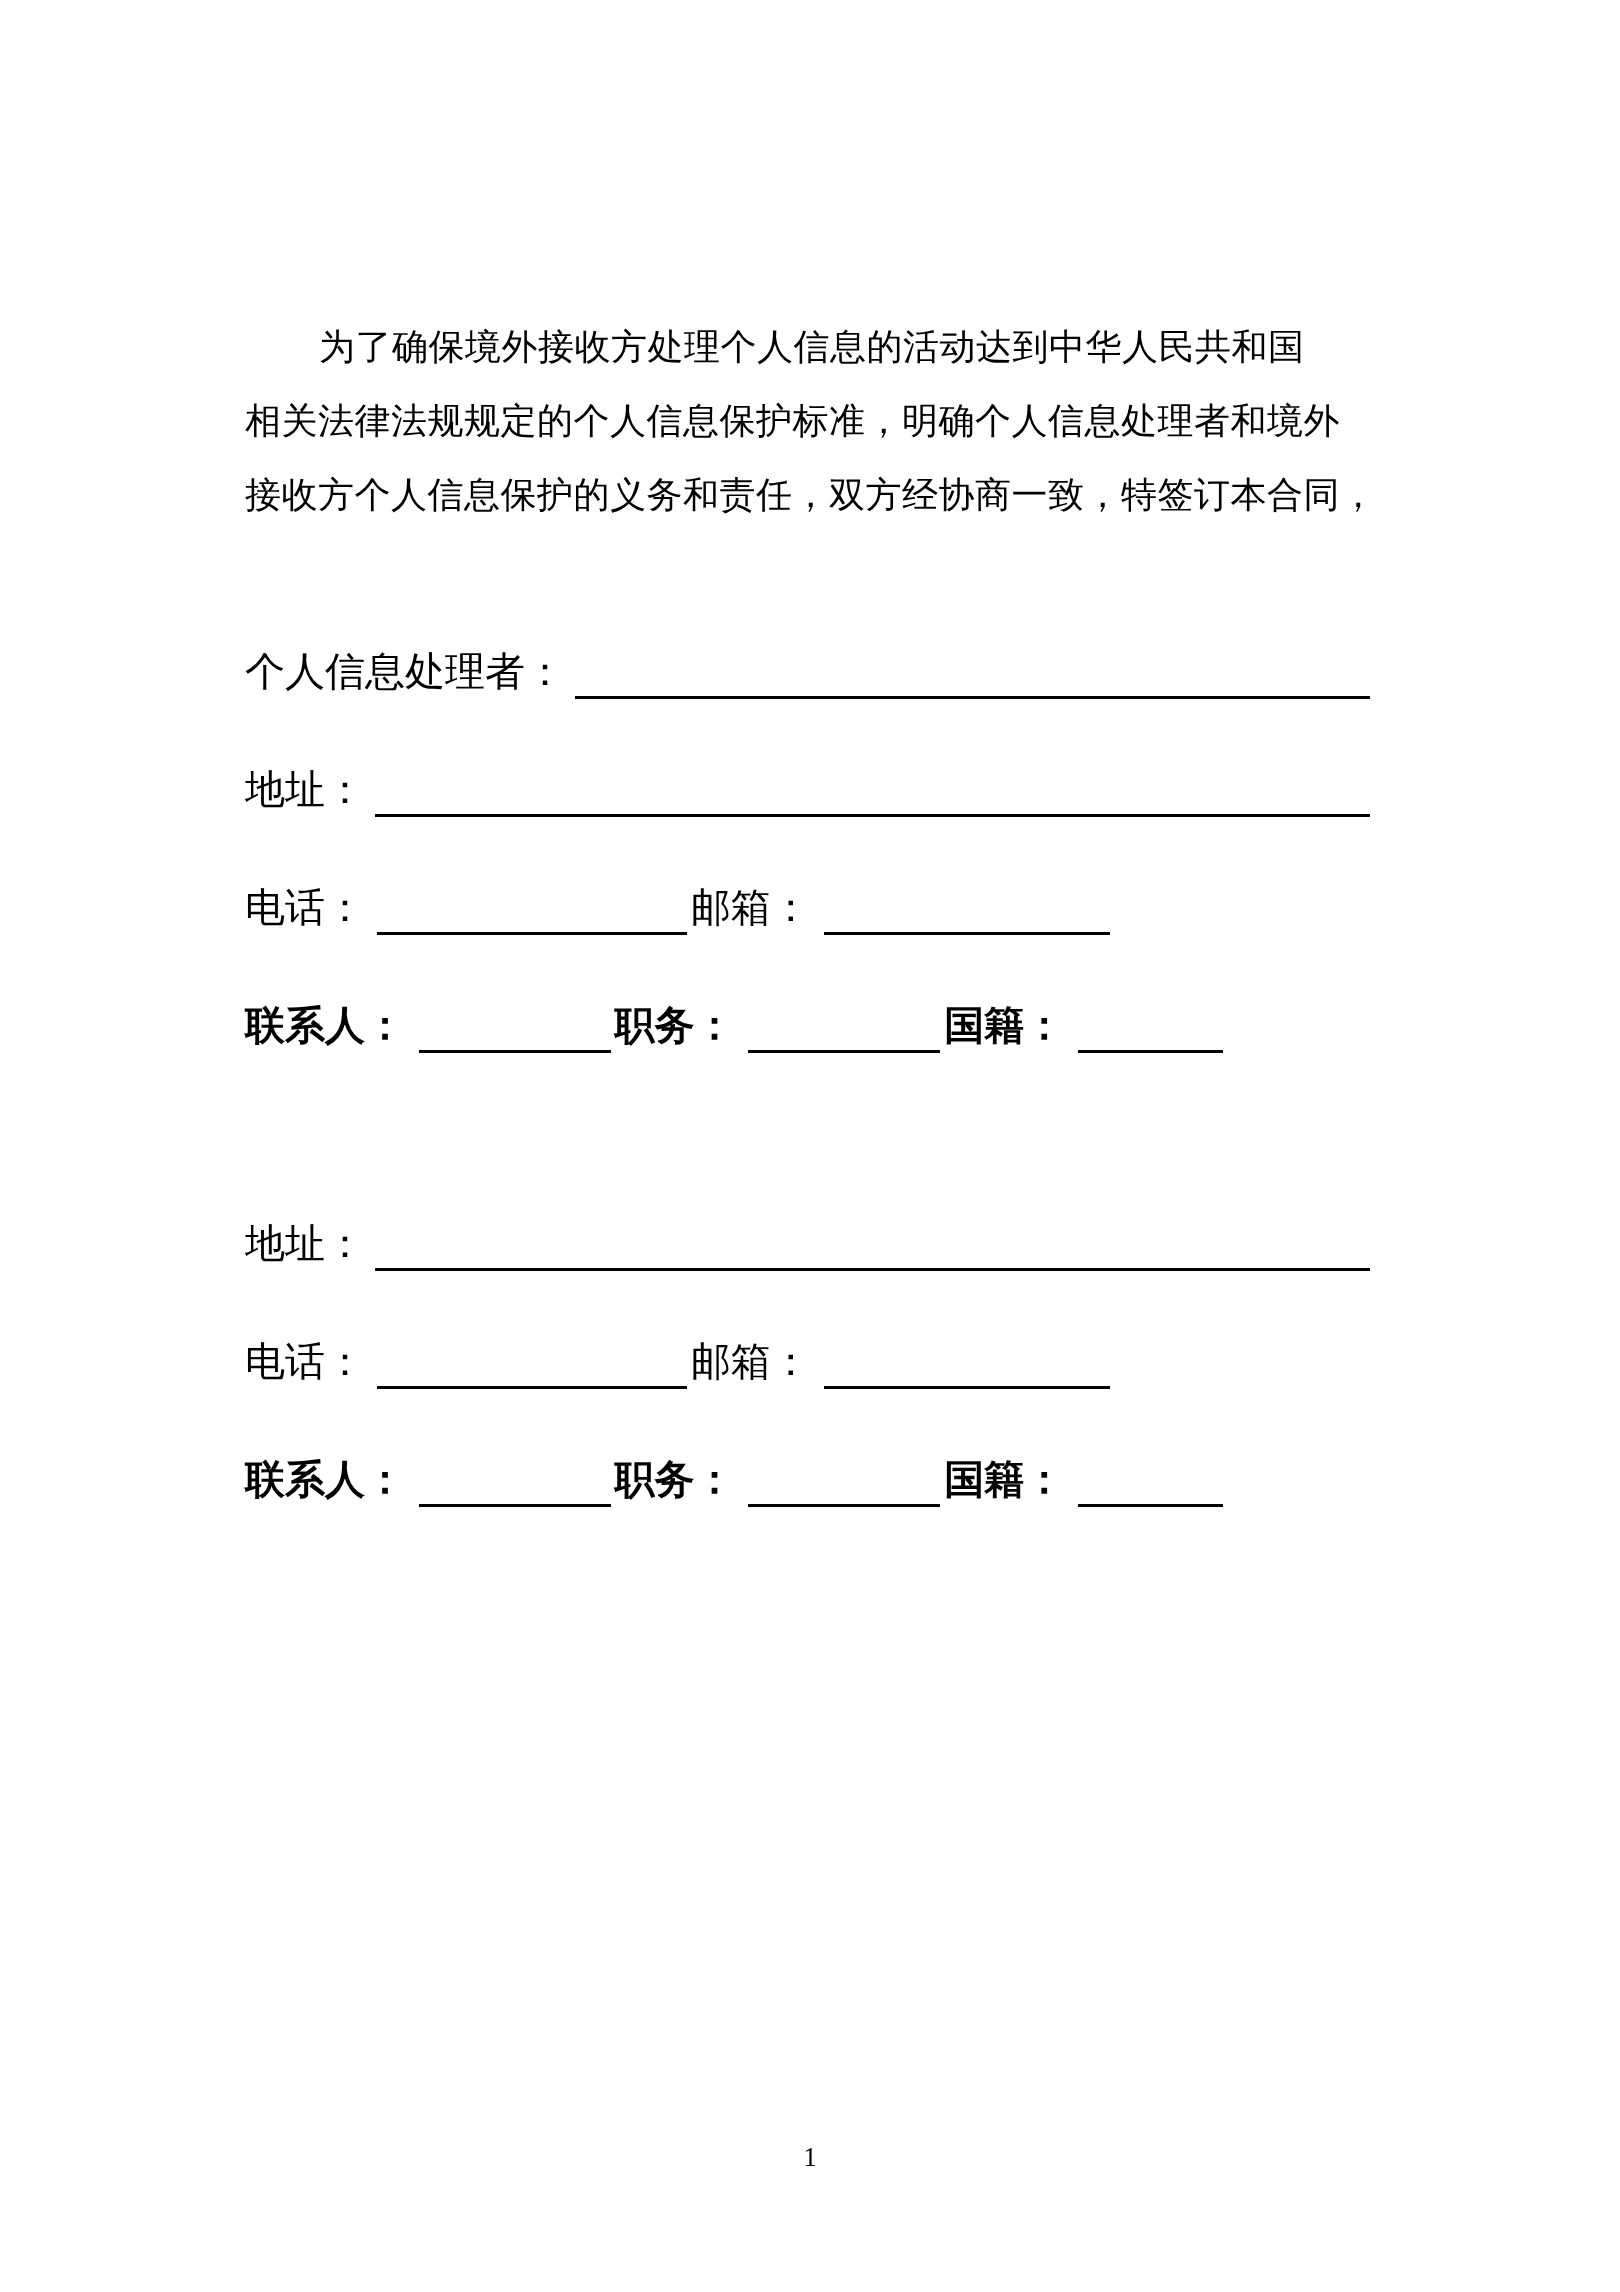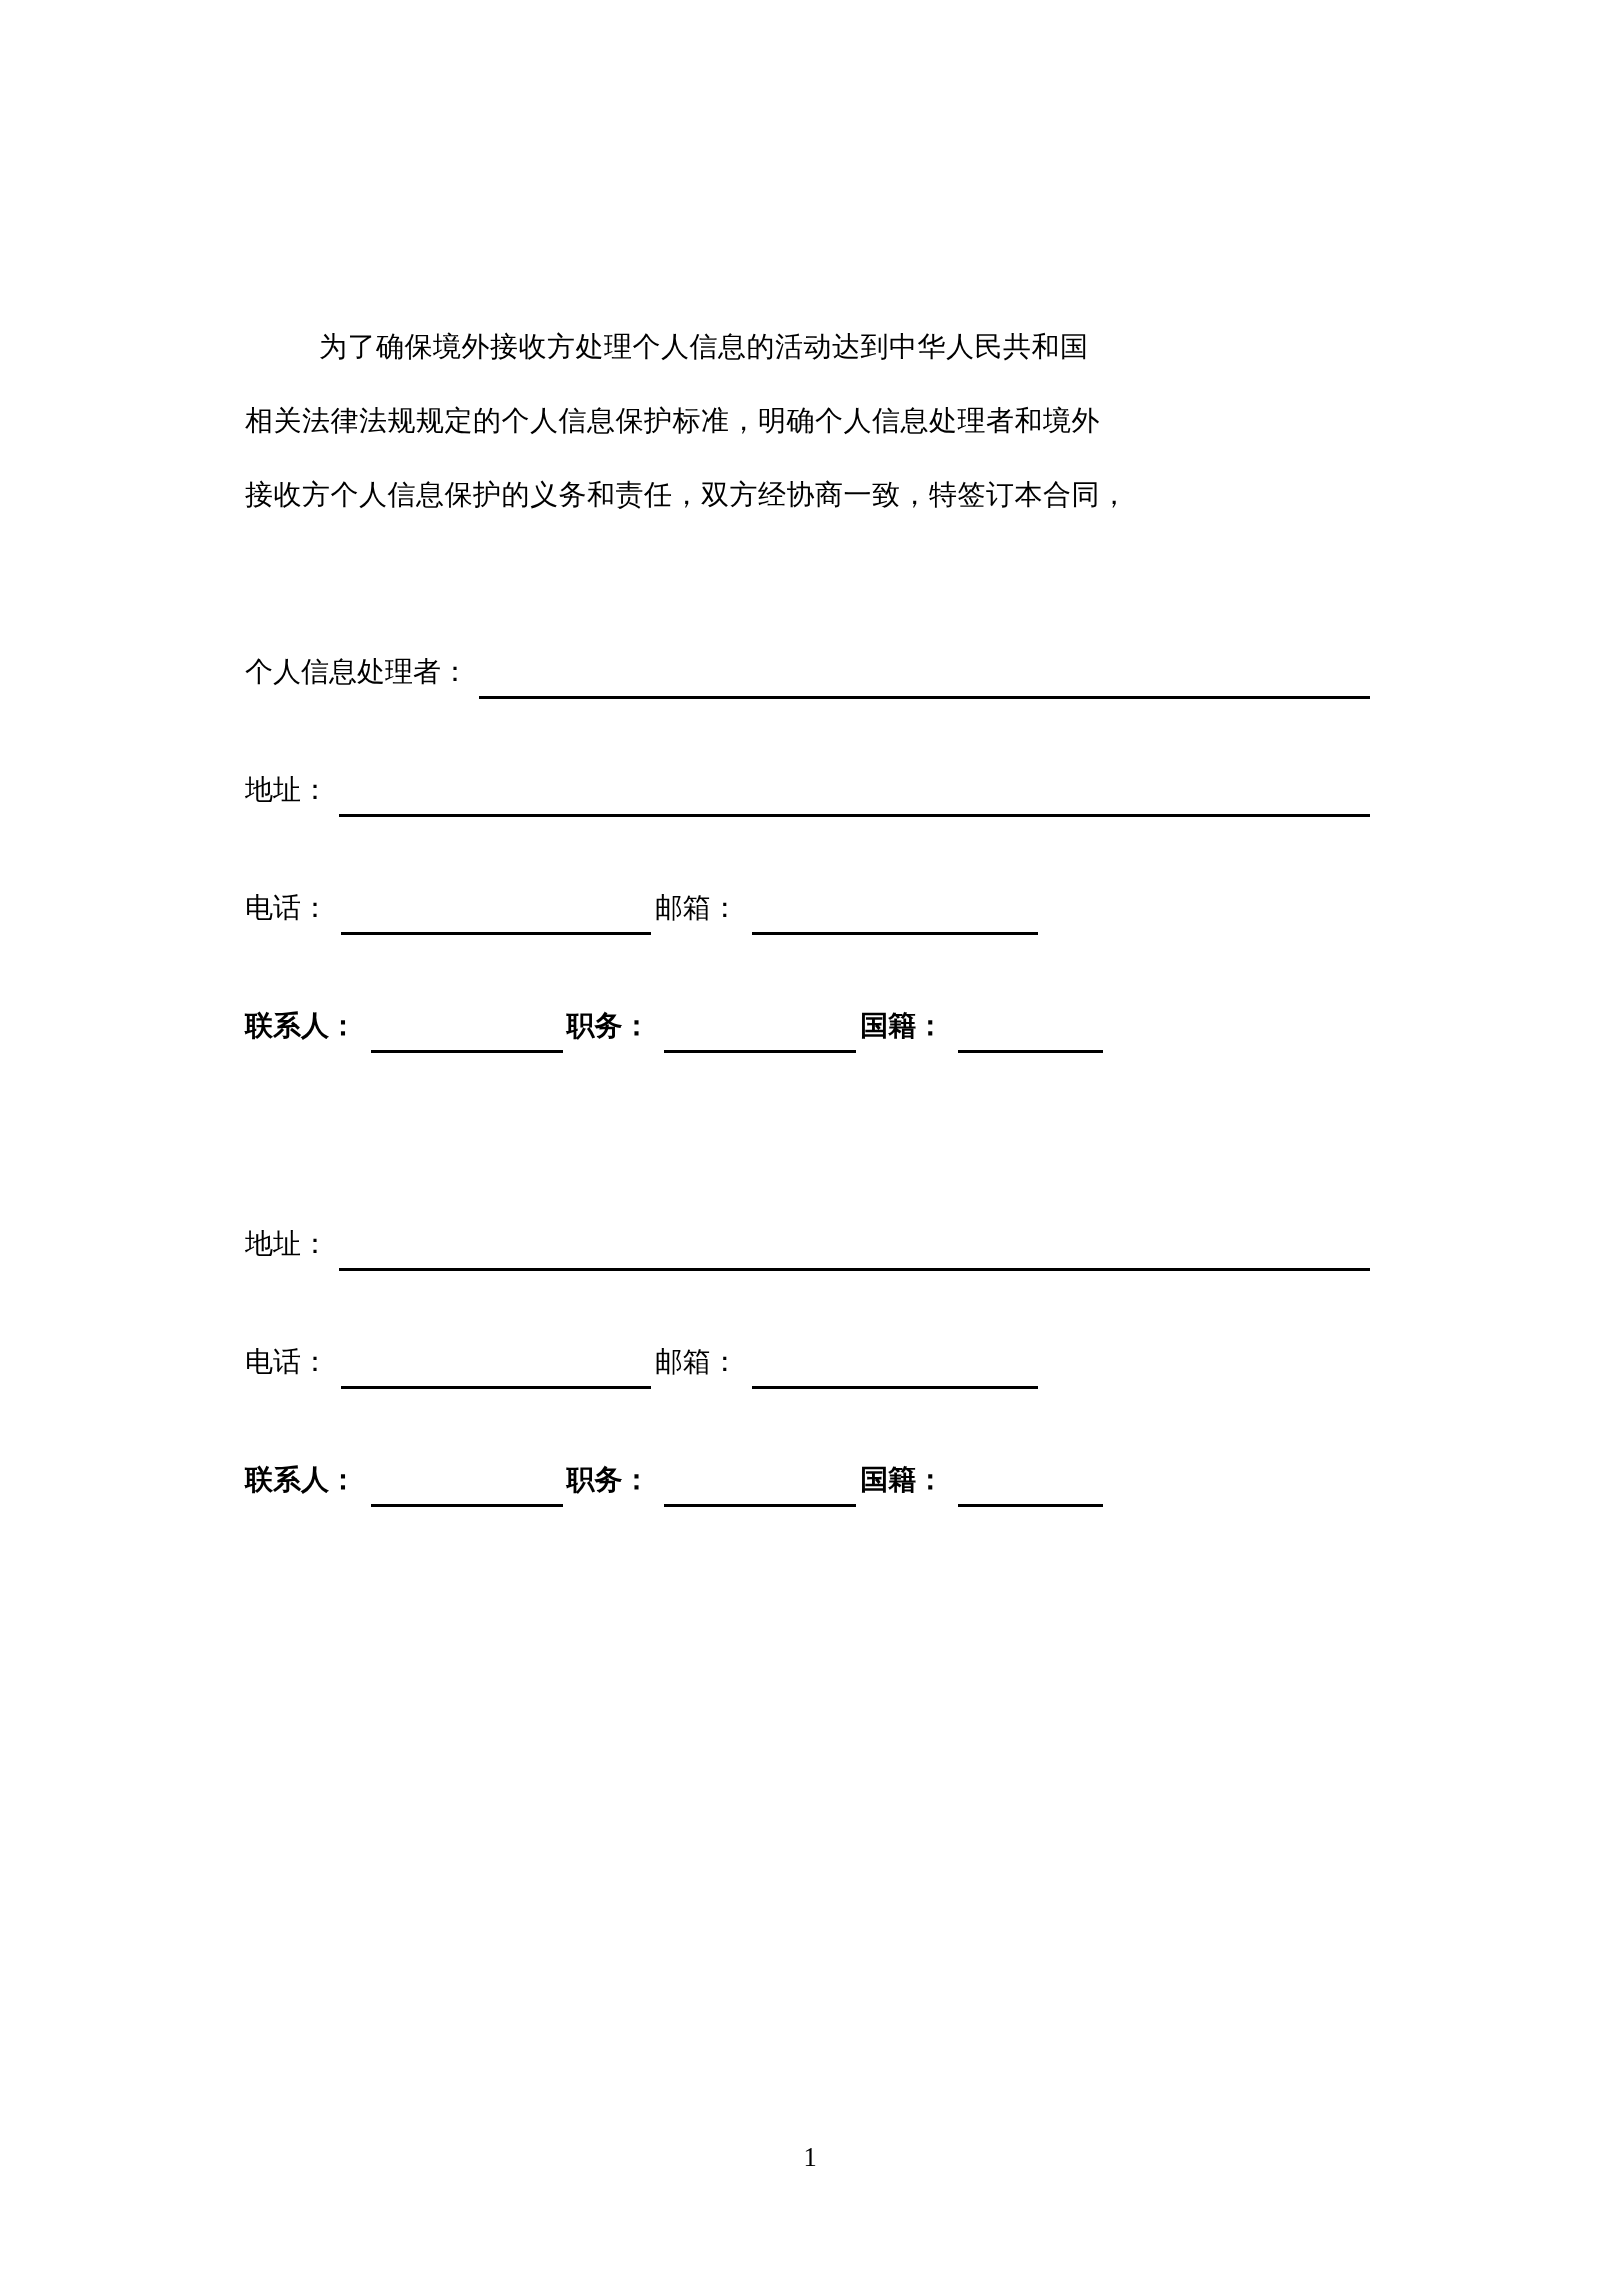--- a/index.html
+++ b/index.html
@@ -37,41 +37,41 @@
     letter-spacing: 0.5px;
     text-align: justify;
     text-justify: inter-ideograph;
     white-space: normal;
   }
   .intro-spacer { height: 310px; }
 
   .intro-line {
     display: block;
     white-space: nowrap;
-    font-size: 28px;
+    font-size: 36px;
     line-height: 74px;
   }
   .intro-line.indent { text-indent: 74px; }
 
   
   .form-block { margin: 0; padding: 0; }
   .gap-before-fields { height: 94px; }
   .gap-between-blocks { height: 145px; }
 
   .form-row {
     display: flex;
     align-items: flex-end;
     height: 73px;
     margin-bottom: 45px;
     white-space: nowrap;
   }
   .form-row:last-child { margin-bottom: 0; font-weight: bold; }
 
   .field-label {
-    font-size: 28px;
+    font-size: 40px;
     line-height: 43px;
     flex: 0 0 auto;
     padding-bottom: 5.9px;
   }
   .blank-line {
     flex: 1 1 auto;
     border-bottom: 3.9px solid #000000;
     height: 39px;
     margin-left: 9.8px;
     min-width: 9.8px;

